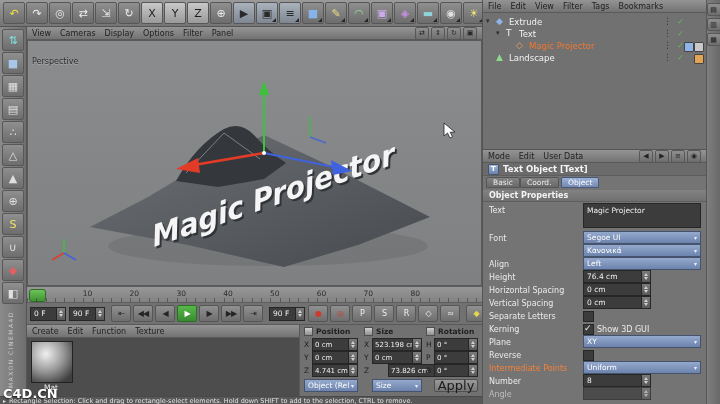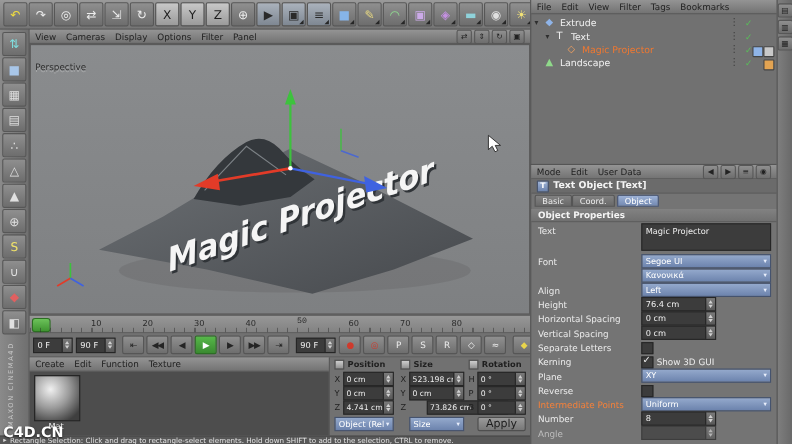--- a/index.html
+++ b/index.html
@@ -69,21 +69,21 @@
   .amtitle{position:absolute;left:0;width:100%;height:13px;background:#6b6b6b;border-bottom:1px solid #5e5e5e;
        display:flex;align-items:center;gap:4px;padding:0 5px;box-sizing:border-box;font-size:8.5px;font-weight:bold;color:#f4f4f4}
   .tico{width:9px;height:9px;background:linear-gradient(#9db2d6,#6c83ad);border:1px solid #45536e;color:#fff;
        font-size:7px;display:flex;align-items:center;justify-content:center;border-radius:1px}
   .txtbox{position:absolute;background:#3c3c3c;border:1px solid #262626;box-sizing:border-box}
   .txtbox span{display:block;padding:2px 3px;font-size:7.5px;color:#f0f0f0}
   .chead{position:absolute;display:flex;gap:3px;align-items:center;font-size:7.5px;font-weight:bold;color:#1f1f1f}
   .cico{width:7px;height:7px;background:linear-gradient(#cfcfcf,#8f8f8f);border:1px solid #4f4f4f}
   .cax{position:absolute;font-size:7.5px;color:#1f1f1f}
   .abtn{position:absolute;height:13px;background:linear-gradient(#9a9a9a,#777);border:1px solid #4f4f4f;
-       border-radius:2px;font-size:10px;color:#1c1c1c;display:flex;align-items:center;justify-content:center;box-sizing:border-box}
+       border-radius:2px;font-size:13px;color:#1c1c1c;display:flex;align-items:center;justify-content:center;box-sizing:border-box}
   .tfld{width:36px;height:14px;background:#3c3c3c;border:1px solid #262626;display:flex;align-items:center;
        flex:0 0 auto;box-sizing:border-box}
   #wm{position:absolute;left:3px;top:386px;font-size:13px;font-weight:bold;color:#ffffff;
       text-shadow:0 1px 2px rgba(0,0,0,.7);z-index:20}
 </style>
 </head>
 <body>
 
 <div id="tt" class="p" style="left:0;top:0;width:483px;height:27px">
     <div class="tbtn">
@@ -261,21 +261,21 @@
 </div>
 
 <div id="ruler" class="p" style="left:27px;top:286px;width:455px;height:17px;background:linear-gradient(#979797,#828282);
             border-top:1px solid #5e5e5e;border-bottom:1px solid #5e5e5e;box-sizing:border-box">
   <div id="ticks" class="p" style="left:0;top:0;width:100%;height:100%">
       <span class="tick" style="left: 9px;">0</span>
       <span class="tick" style="left: 55.8px;">10</span>
       <span class="tick" style="left: 102.6px;">20</span>
       <span class="tick" style="left: 149.4px;">30</span>
       <span class="tick" style="left: 196.2px; text-align: center;">40</span>
-      <span class="tick" style="left: 243px; font-family: Liberation Mono, monospace;">50</span>
+      <span class="tick" style="left: 243px;">50</span>
       <span class="tick" style="left: 289.8px;">60</span>
       <span class="tick" style="left: 336.6px;">70</span>
       <span class="tick" style="left: 383.4px;">80</span>
       <span class="tick" style="left: 430.2px; margin-left: 37px;">90</span>
     </div>
   <div class="p" style="left:2px;top:2px;width:15px;height:11px;background:linear-gradient(#6cc25a,#3f9431);
               border:1px solid #2c6e22;border-radius:3px"></div>
 </div>
 
 <div id="tr" class="p" style="left:27px;top:303px;width:455px;height:22px;background:#717171;border-bottom:1px solid #5a5a5a;

